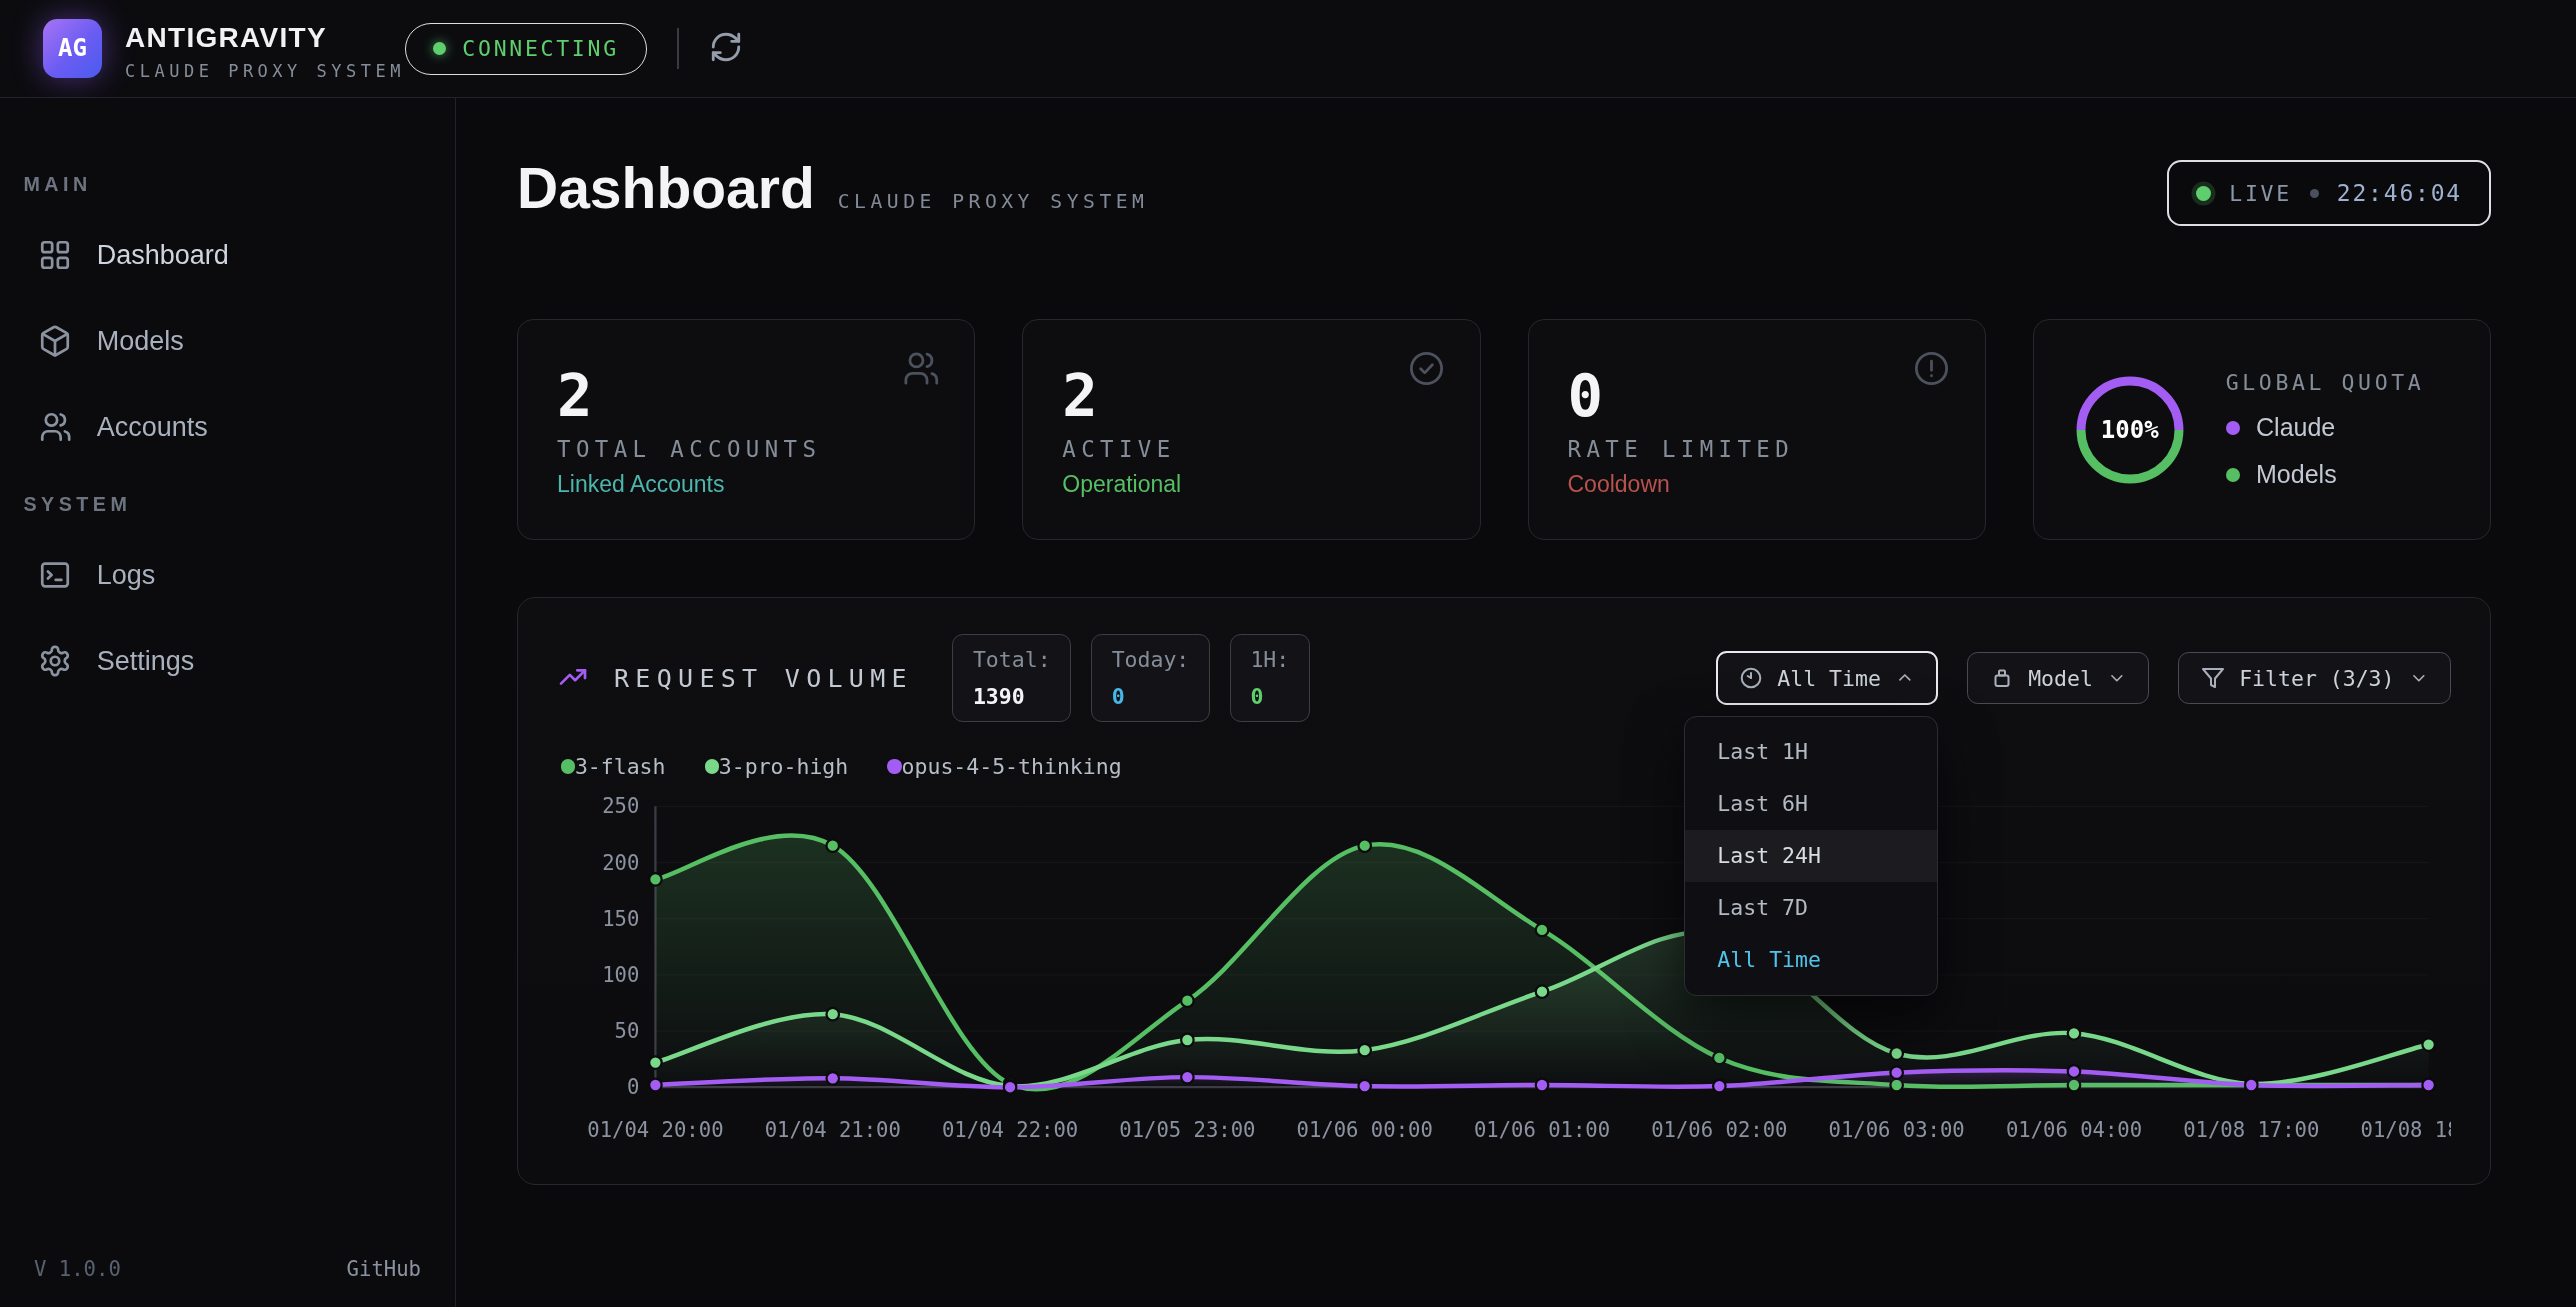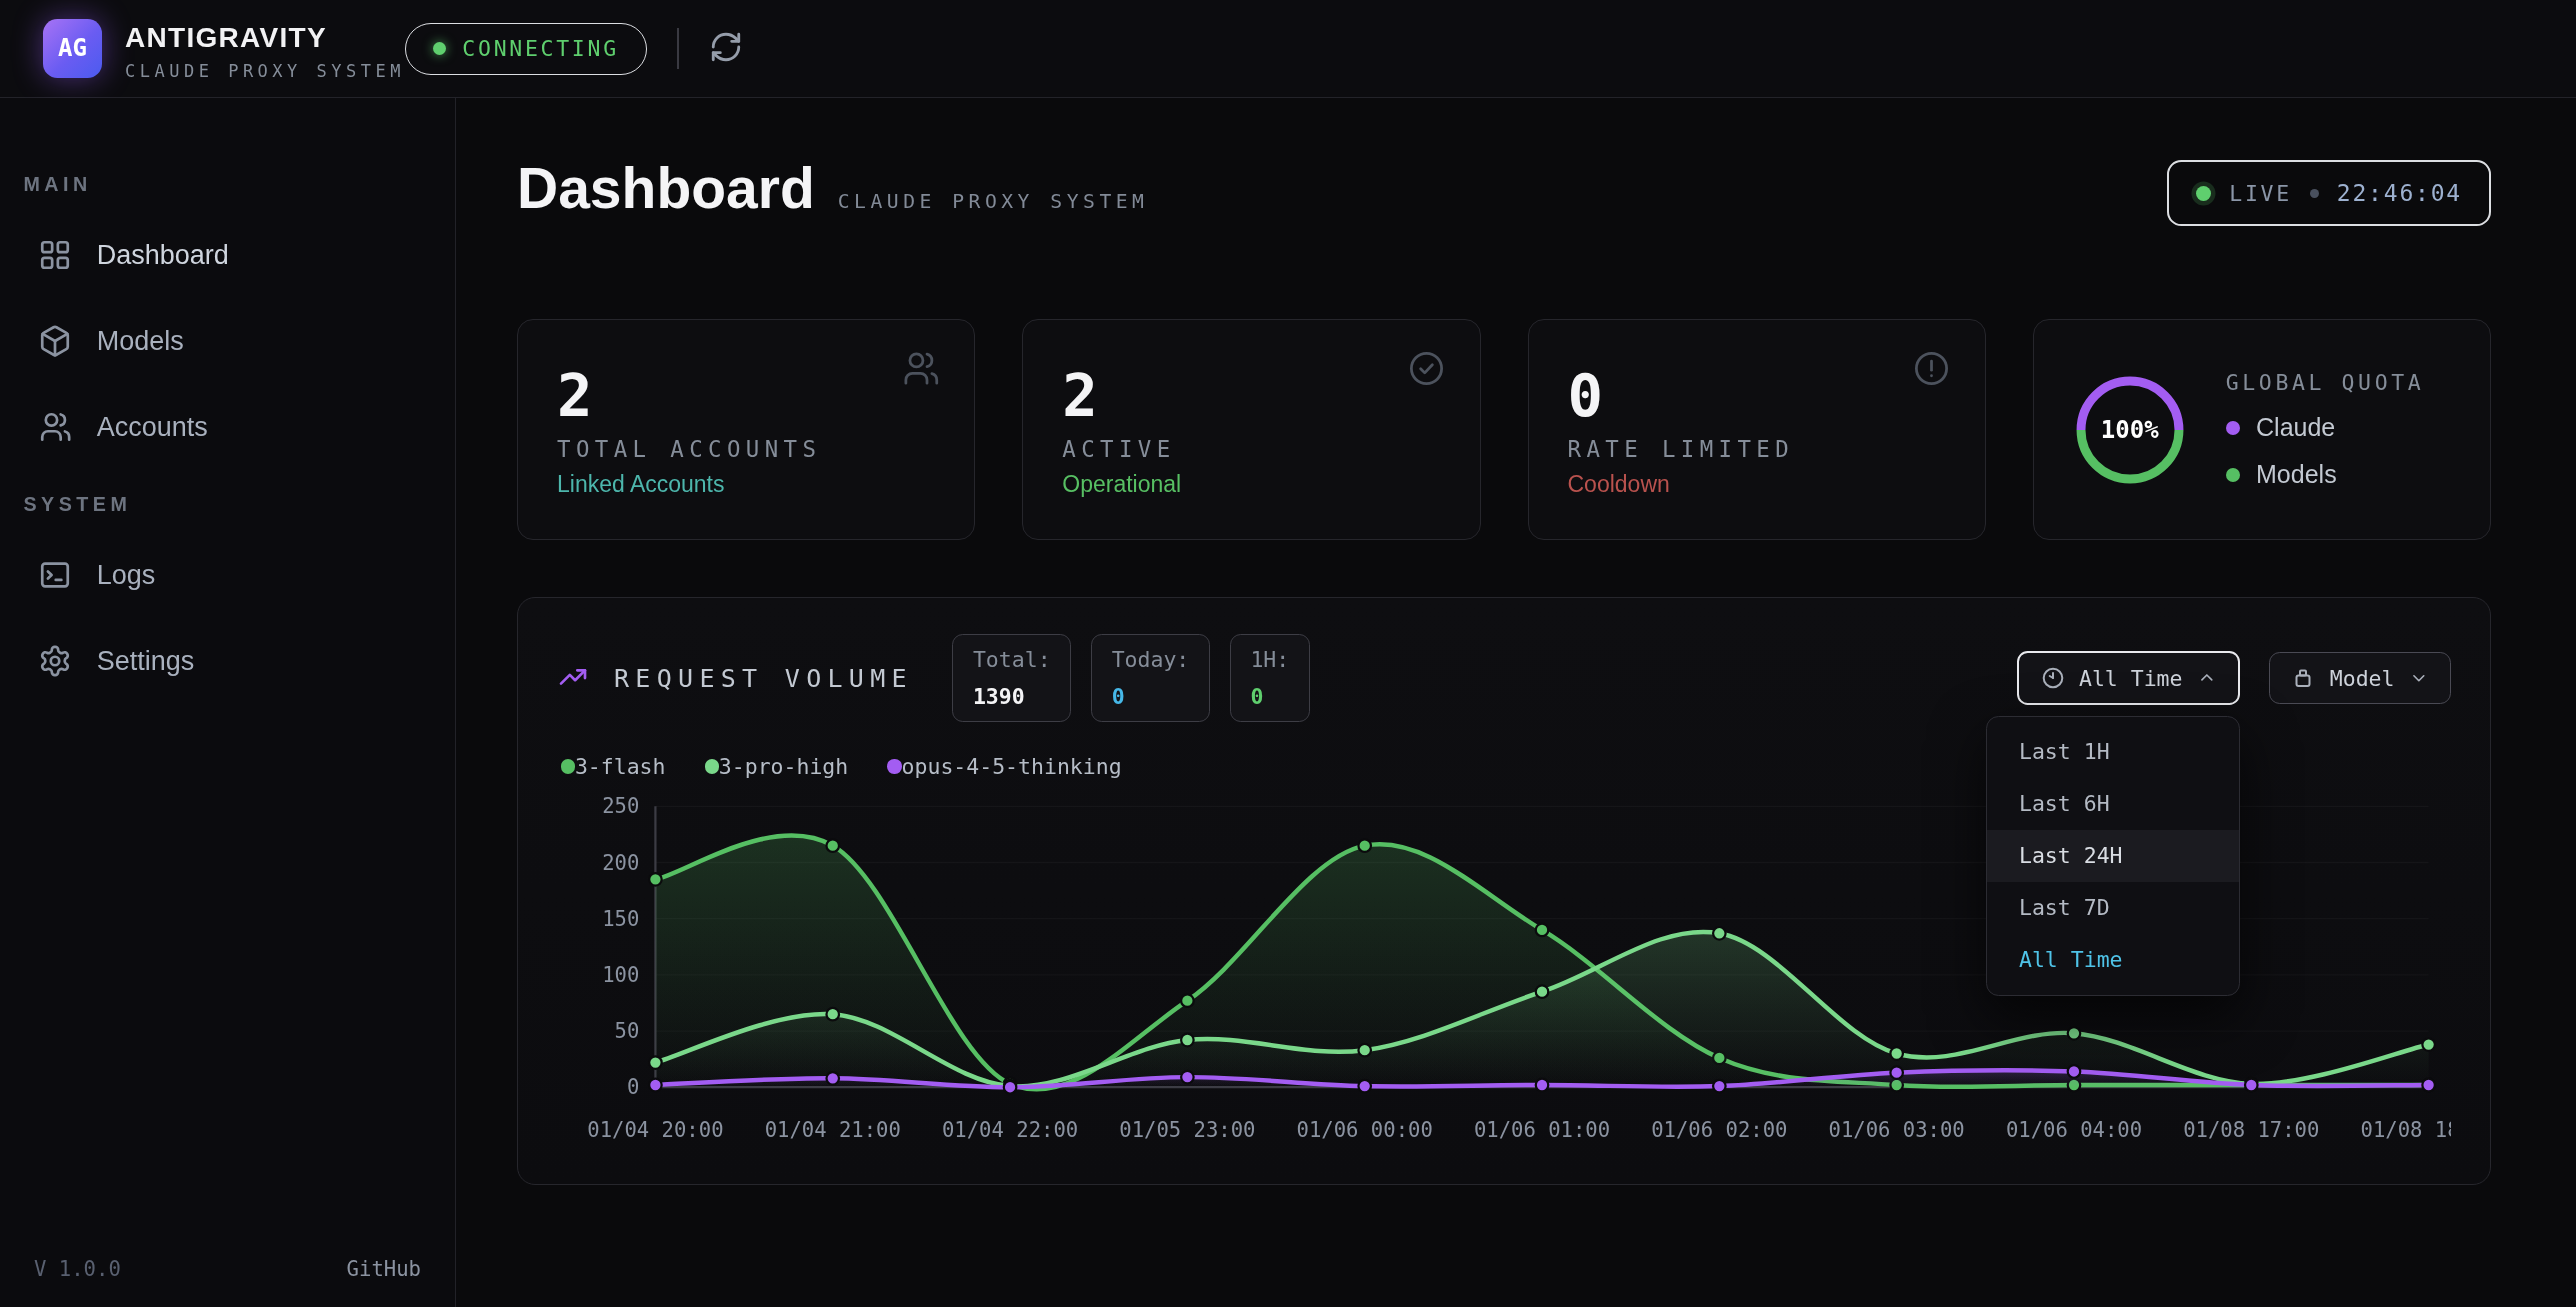--- a/index.html
+++ b/index.html
@@ -313,20 +313,33 @@
               </div>
           </div>
           <button class="tool-btn">
             <span class="ic">
                 <svg width="24" height="24" viewBox="0 0 24 24" fill="none" stroke="currentColor" stroke-width="2" stroke-linecap="round" stroke-linejoin="round">
                   <rect x="5.5" y="9.5" width="13" height="10.5" rx="2"></rect>
                   <rect x="9" y="4.5" width="6" height="5" rx="1"></rect>
                 </svg>
               </span>
             <span>Model</span>
+            <span class="ic">
+                <svg width="19.7" height="19.7" viewBox="0 0 24 24" fill="none" stroke="currentColor" stroke-width="2" stroke-linecap="round" stroke-linejoin="round">
+                  <polyline points="6 9.5 12 15.5 18 9.5"></polyline>
+                </svg>
+              </span>
+          </button>
+          <button class="tool-btn">
+            <span class="ic">
+                <svg width="24" height="24" viewBox="0 0 24 24" fill="none" stroke="currentColor" stroke-width="2" stroke-linecap="round" stroke-linejoin="round">
+                  <polygon points="22 3 2 3 10 12.5 10 19 14 21 14 12.5 22 3"></polygon>
+                </svg>
+              </span>
+            <span>Filter (3/3)</span>
             <span class="ic">
                 <svg width="19.7" height="19.7" viewBox="0 0 24 24" fill="none" stroke="currentColor" stroke-width="2" stroke-linecap="round" stroke-linejoin="round">
                   <polyline points="6 9.5 12 15.5 18 9.5"></polyline>
                 </svg>
               </span>
           </button>
         </div>
       </div>
 
       <div class="legend" id="legend-host">

